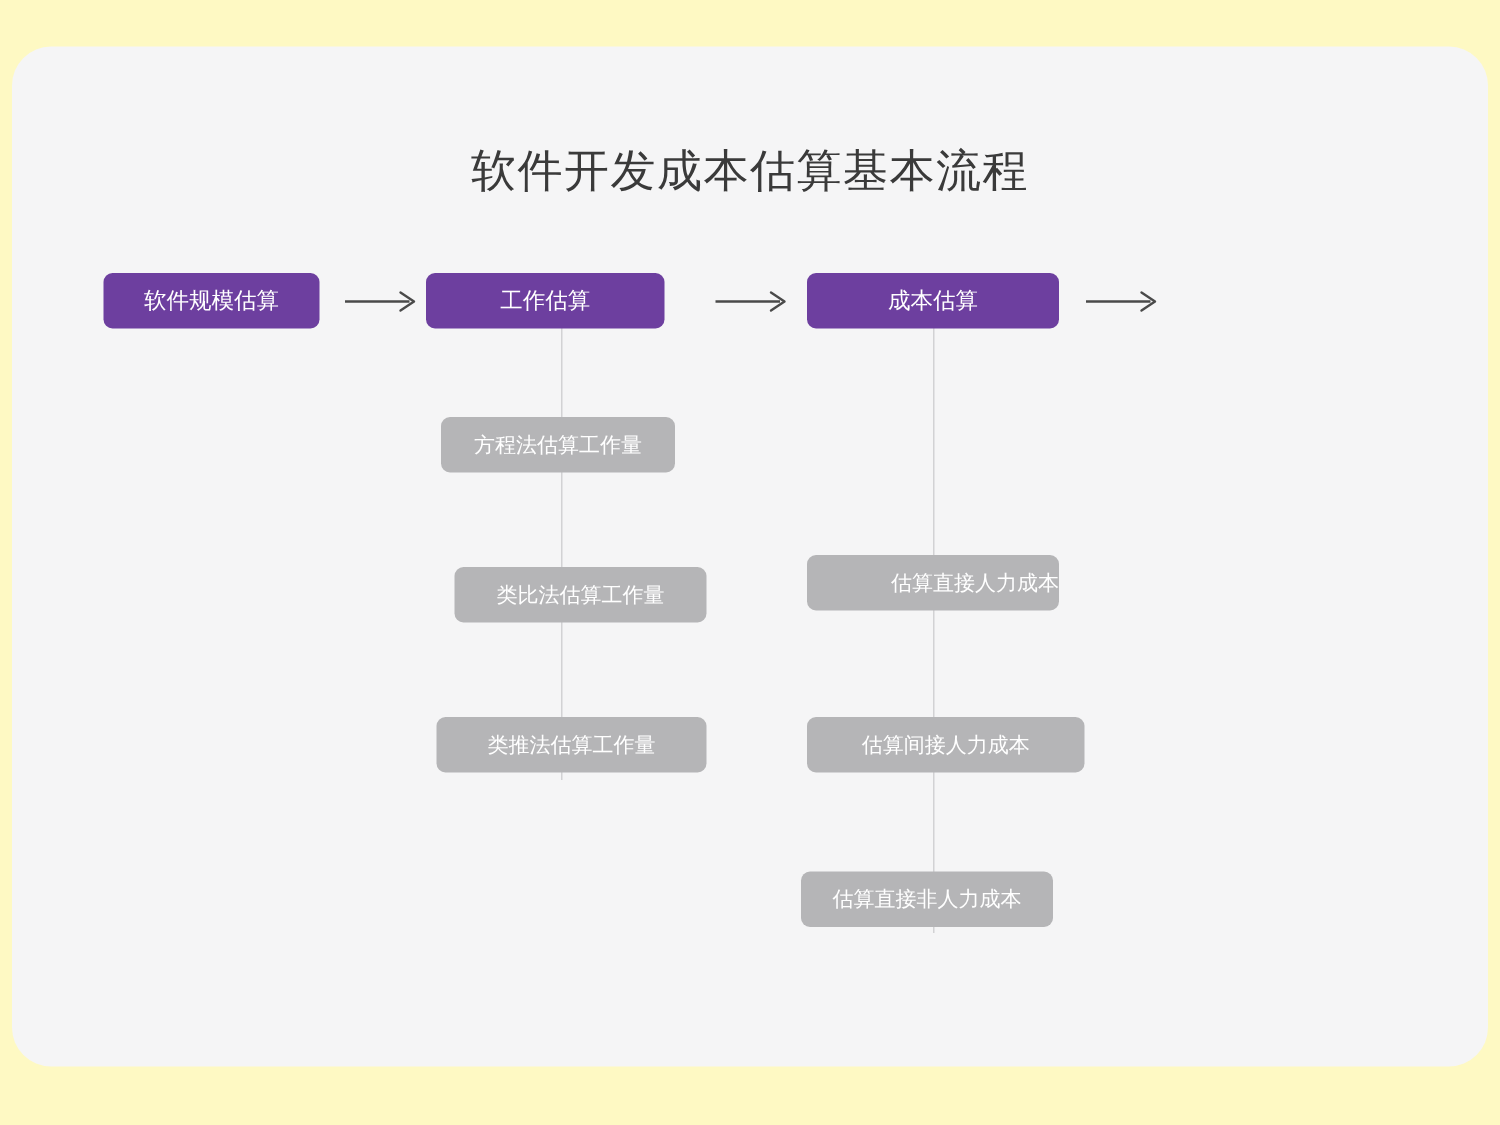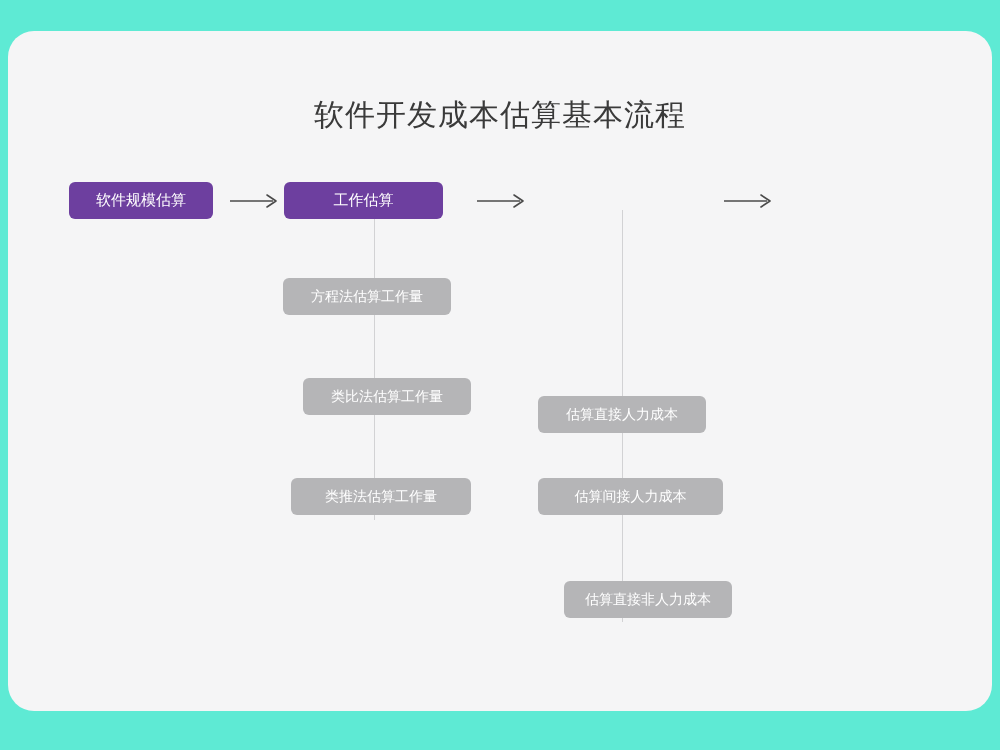--- a/index.html
+++ b/index.html
@@ -9,21 +9,21 @@
     width: 1000px;
     height: 750px;
     background: #ffffff;
     font-family: "Liberation Sans", "DejaVu Sans", sans-serif;
   }
 
   #canvas {
     position: relative;
     width: 1000px;
     height: 750px;
-    background: #5eead4;
+    background: #fef9c3;
     overflow: hidden;
     text-decoration: underline;
   }
 
   
   .card {
     position: absolute;
     left: 8px;
     top: 31px;
     width: 984px;
@@ -117,47 +117,50 @@
     <span>工作估算</span>
   </div>
 
   <div class="arrow" style="left:475px; top:189px; width:54px;">
     <svg width="52" height="16" viewBox="0 0 52 16" aria-hidden="true">
       <path d="M1 8 H44" stroke="#4a4a4a" stroke-width="1.6" fill="none"></path>
       <path d="M38 2 L47 8 L38 14" stroke="#4a4a4a" stroke-width="1.6" fill="none" stroke-linecap="round" stroke-linejoin="round"></path>
     </svg>
   </div>
 
+  <div class="box primary" style="left:538px; top:182px; width:168px;">
+    <span>成本估算</span>
+  </div>
 
   <div class="arrow" style="left:722px; top:189px; width:54px;">
     <svg width="52" height="16" viewBox="0 0 52 16" aria-hidden="true">
       <path d="M1 8 H44" stroke="#4a4a4a" stroke-width="1.6" fill="none"></path>
       <path d="M38 2 L47 8 L38 14" stroke="#4a4a4a" stroke-width="1.6" fill="none" stroke-linecap="round" stroke-linejoin="round"></path>
     </svg>
   </div>
 
 
-  <div class="box secondary" style="left:283px; top:278px; width:168px;">
+  <div class="box secondary" style="left:294px; top:278px; width:156px;">
     <span>方程法估算工作量</span>
   </div>
 
   <div class="box secondary" style="left:291px; top:378px; width:168px;margin-left:12px;">
     <span>类比法估算工作量</span>
   </div>
 
   <div class="box secondary" style="left:291px; top:478px; width:180px;">
     <span>类推法估算工作量</span>
   </div>
 
 
-  <div class="box secondary" style="left:538px; top:396px; width:168px;">
+  <div class="box secondary" style="left:538px; top:370px; width:168px;justify-content:flex-end;">
     <span>估算直接人力成本</span>
   </div>
 
   <div class="box secondary" style="left:538px; top:478px; width:185px;">
     <span>估算间接人力成本</span>
   </div>
 
-  <div class="box secondary" style="left:564px; top:581px; width:168px;">
+  <div class="box secondary" style="left:534px; top:581px; width:168px;">
     <span>估算直接非人力成本</span>
   </div>
 
 </div>
 
 </body></html>

